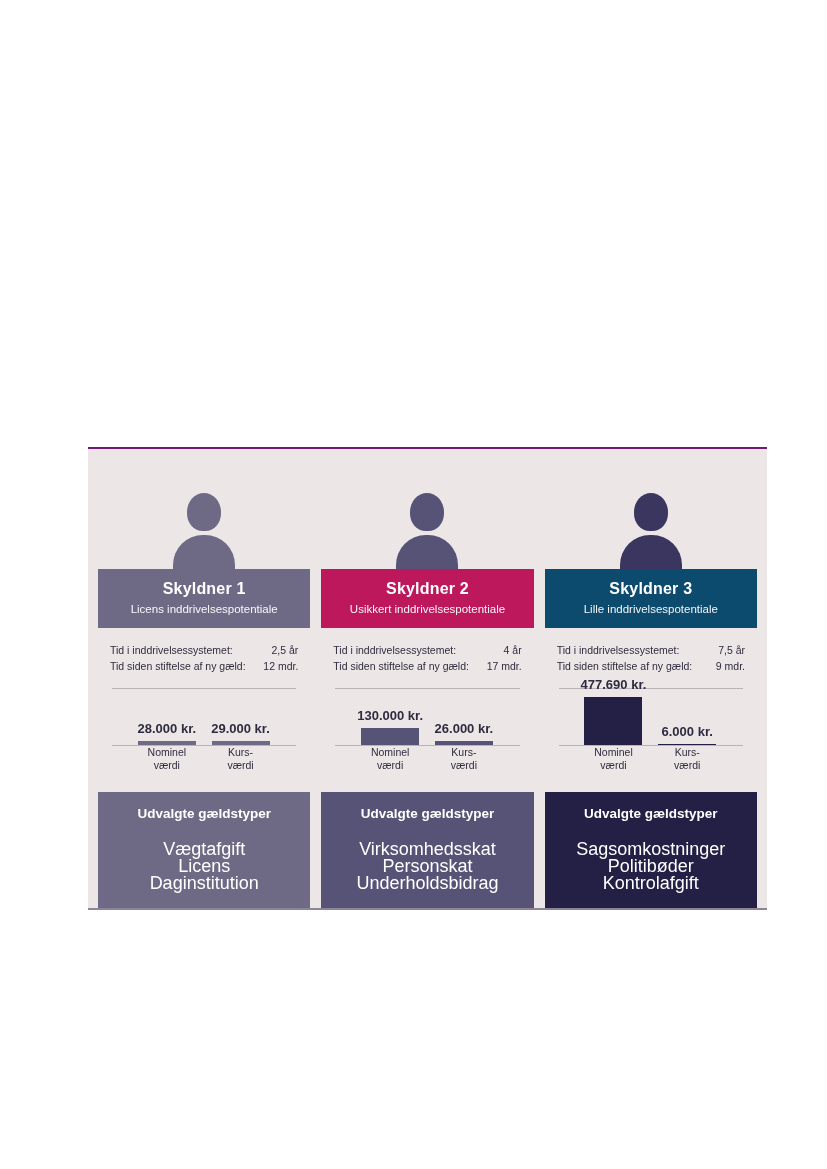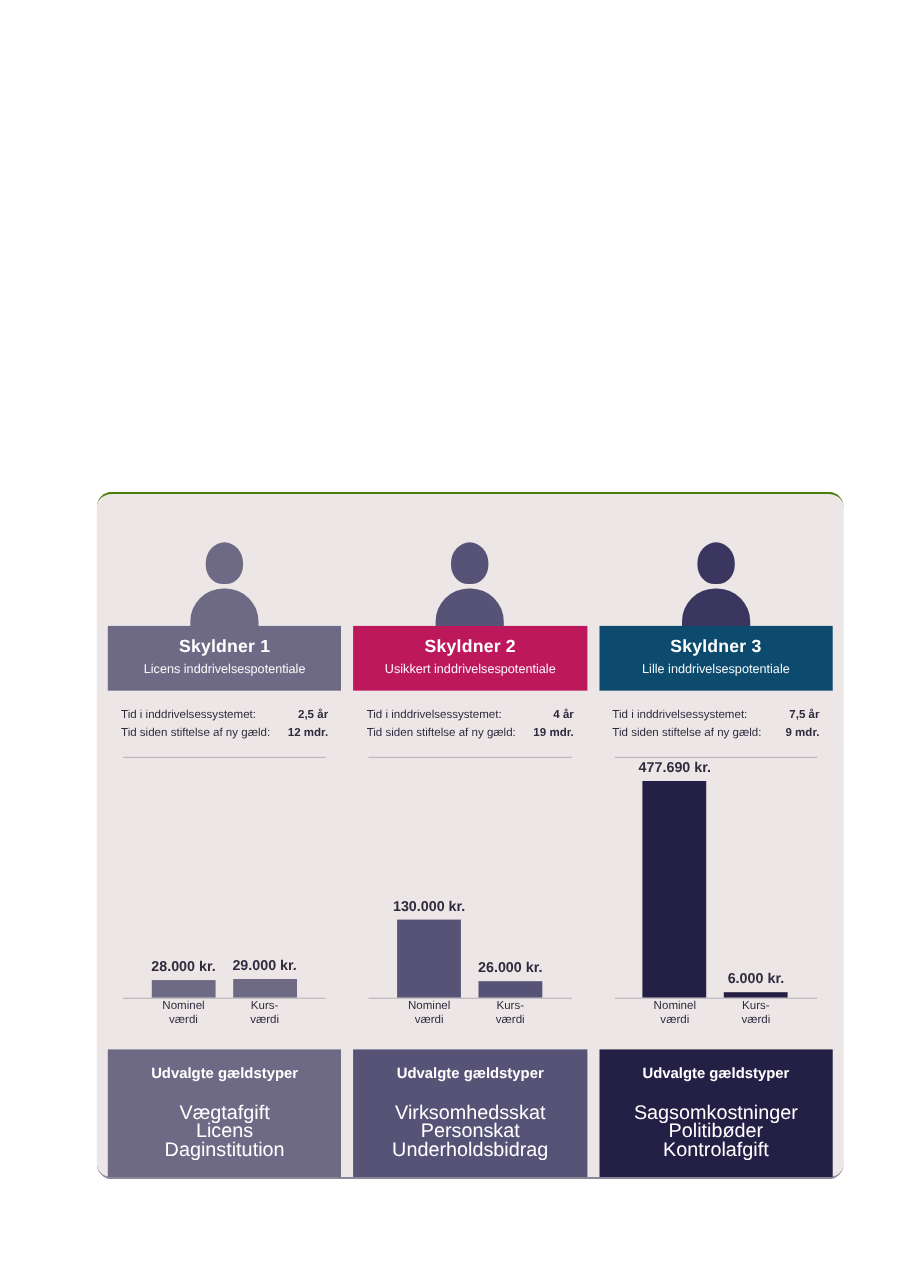--- a/index.html
+++ b/index.html
@@ -13,26 +13,25 @@
     font-family: "Liberation Sans", sans-serif;
     position: relative;
     overflow: hidden;
   }
 
   #figure {
     position: absolute;
     left: 88px;
     top: 447px;
     width: 679px;
-    height: 625px;
+    height: 463px;
     background: #ece7e6;
-    border-top: 2px solid #4d7c0f;
+    border-top: 2px solid #701a75;
     border-bottom: 2px solid #8a8597;
     box-sizing: border-box;
-    border-radius: 14px;
   }
 
   .columns {
     display: flex;
     gap: 11px;
     padding: 0 10px;
     box-sizing: border-box;
     height: 100%;
   }
 
@@ -100,21 +99,21 @@
   }
   .stat-row {
     display: flex;
     justify-content: space-between;
     align-items: baseline;
     font-size: 10.5px;
     color: #2f2b3f;
     padding: 2px 8px;
   }
   .stat-row .label { font-weight: normal; }
-  .stat-row .value { font-weight: bold; }
+  .stat-row .value { font-weight: normal; }
 
   
   .chart {
     flex: 1 1 auto;
     position: relative;
     padding: 0 14px;
     box-sizing: border-box;
   }
   .divider {
     position: absolute;
@@ -259,21 +258,21 @@
         <div class="title">Skyldner 2</div>
         <div class="sub">Usikkert inddrivelsespotentiale</div>
       </div>
       <div class="stats">
         <div class="stat-row">
           <span class="label">Tid i inddrivelsessystemet:</span>
           <span class="value">4 år</span>
         </div>
         <div class="stat-row">
           <span class="label">Tid siden stiftelse af ny gæld:</span>
-          <span class="value">19 mdr.</span>
+          <span class="value">17 mdr.</span>
         </div>
       </div>
       <div class="chart">
         <div class="divider"></div>
         <div class="plot">
           <div class="bar nominal" style="background: rgb(86, 83, 119); height: 33%;"></div>
           <div class="bar kurs" style="background: rgb(86, 83, 119); height: 6.8%;"></div>
           <div class="bar-label nominal" style="bottom: calc(33% + 6px);">130.000 kr.</div>
           <div class="bar-label kurs" style="bottom: calc(6.8% + 6px);">26.000 kr.</div>
           <div class="baseline"></div>

